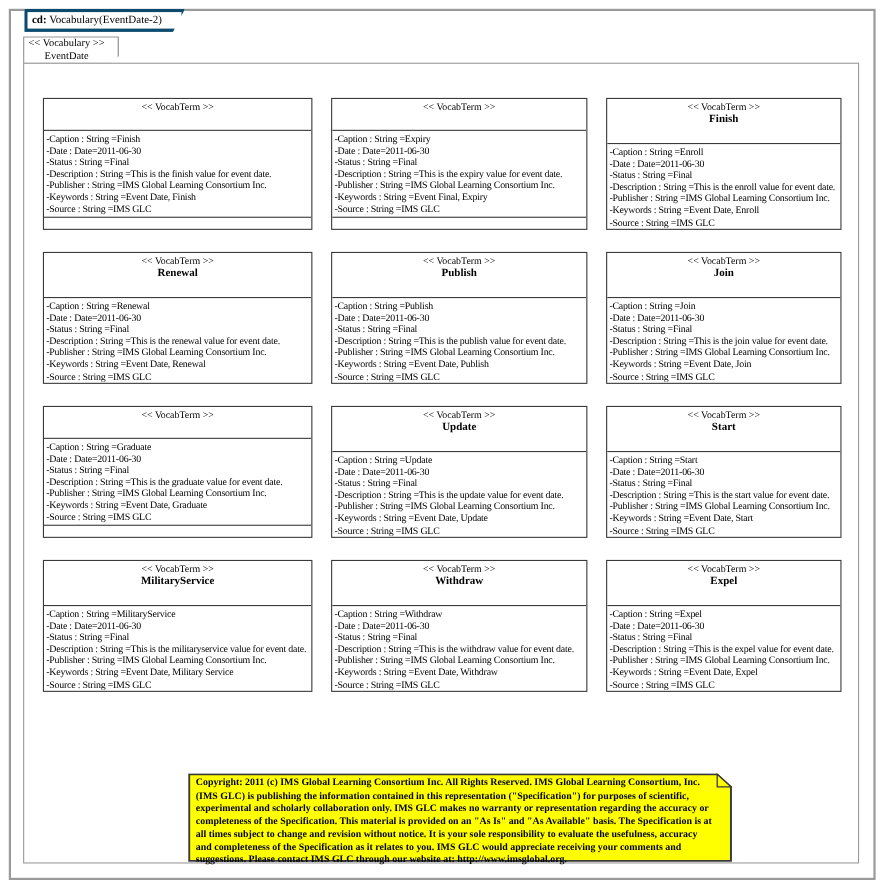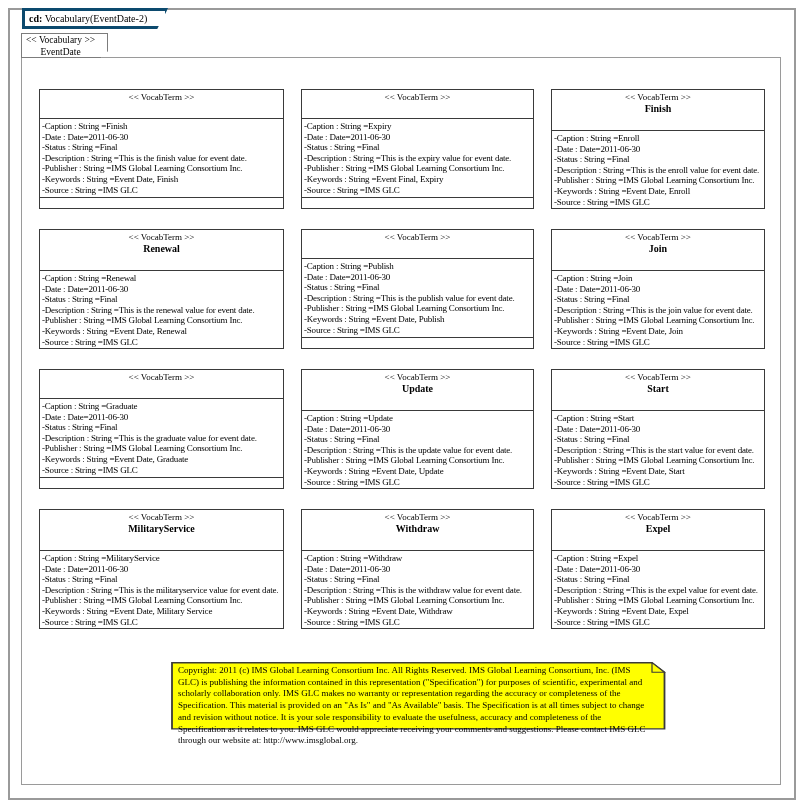--- a/index.html
+++ b/index.html
@@ -68,22 +68,22 @@
     border-bottom: 1px solid #3a3a3a;
     padding: 2px 1px 2px 2px;
   }
   .attr-line {
     font-size: 9px; line-height: 10.6px;
     letter-spacing: -0.2px;
     white-space: nowrap; overflow: hidden;
   }
   .term-footer { flex: 1; }
   .note {
-    position: absolute; left: 149px; top: 604px;
-    width: 495px; height: 68px;
+    position: absolute; left: 149px; top: 645px;
+    width: 495px; height: 81px; font-weight: bold;
   }
   .note svg { position: absolute; left: 0; top: 0; width: 100%; height: 100%; }
   .note-text {
     position: absolute; left: 7px; top: 3px; right: 17px;
     font-size: 9px; line-height: 11.7px;
   }
 </style>
 </head>
 <body>
 
@@ -161,20 +161,21 @@
           <div class="attr-line">-Publisher : String =IMS Global Learning Consortium Inc.</div>
           <div class="attr-line">-Keywords : String =Event Date, Renewal</div>
           <div class="attr-line">-Source : String =IMS GLC</div>
         </div>
     <div class="term-footer"></div>
   </div>
 
   <div class="term-box">
     <div class="term-header">
       <div class="stereotype">&lt;&lt; VocabTerm &gt;&gt;</div>
+      <div class="term-name">Publish</div>
     </div>
     <div class="term-attrs">
           <div class="attr-line">-Caption : String =Publish</div>
           <div class="attr-line">-Date : Date=2011-06-30</div>
           <div class="attr-line">-Status : String =Final</div>
           <div class="attr-line">-Description : String =This is the publish value for event date.</div>
           <div class="attr-line">-Publisher : String =IMS Global Learning Consortium Inc.</div>
           <div class="attr-line">-Keywords : String =Event Date, Publish</div>
           <div class="attr-line">-Source : String =IMS GLC</div>
         </div>

